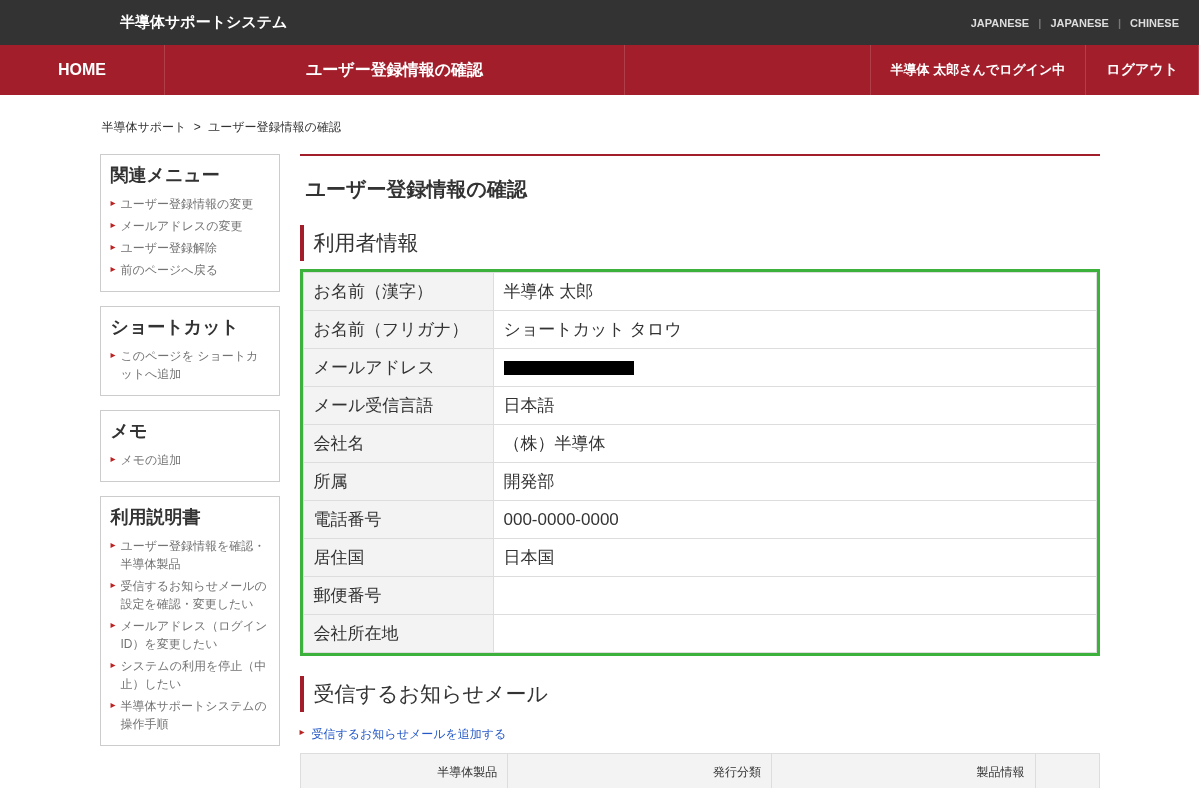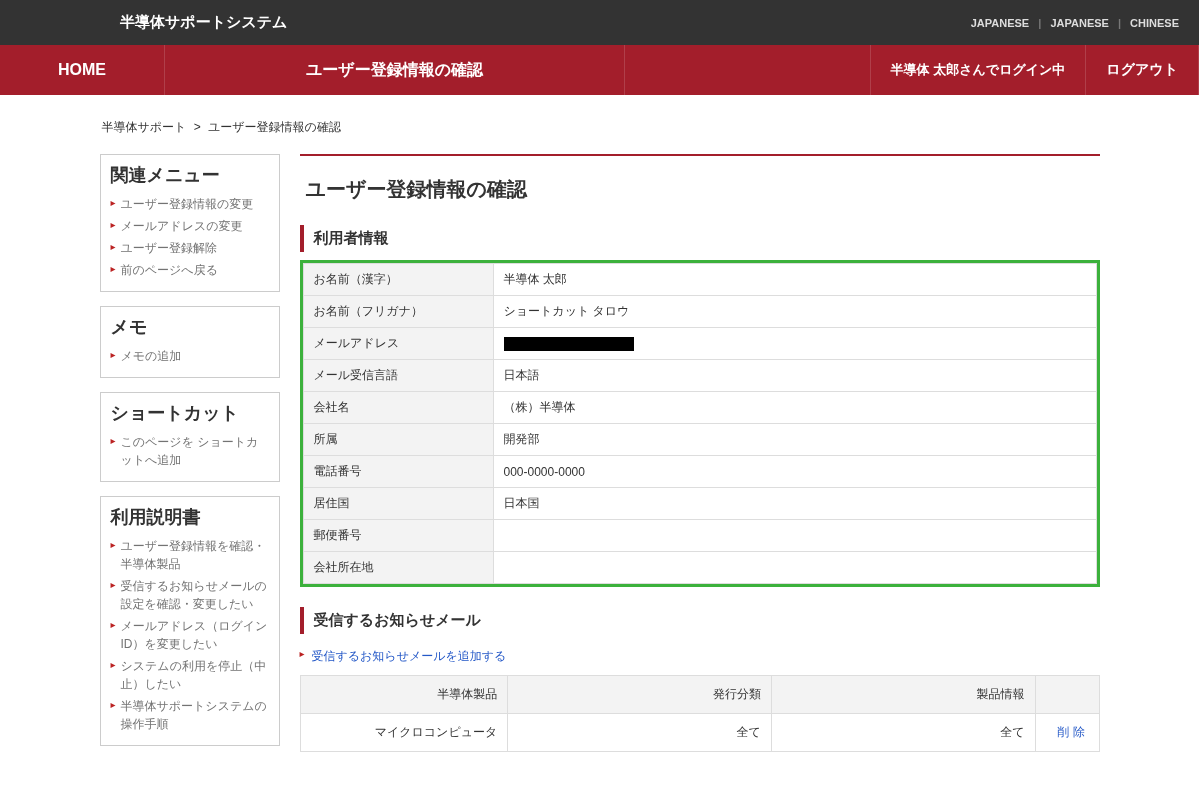--- a/index.html
+++ b/index.html
@@ -23,24 +23,24 @@
 .sidebar { width: 180px; flex-shrink: 0; }
 .box { border: 1px solid #ccc; margin-bottom: 14px; padding: 8px 10px 10px 10px; }
 .box-title { font-weight: bold; font-size: 18px; margin-bottom: 6px; }
 .box-list { list-style: none; }
 .box-list li { font-size: 12px; line-height: 1.5; padding: 2px 0 2px 10px; position: relative; }
 .box-list li::before { content: "▸"; color: #b22; position: absolute; left: 0; top: 2px; font-size: 10px; }
 .box-list a { color: #737373; text-decoration: none; }
 .main { flex: 1; }
 .main-divider { height: 2px; background: #a31e2b; margin-bottom: 20px; }
 .page-title { font-size: 20px; font-weight: bold; margin-bottom: 22px; padding-left: 6px; }
-.section-header { border-left: 4px solid #a31e2b; padding: 4px 0 4px 10px; font-size: 15px; font-weight: bold; margin-bottom: 8px; }
+.section-header { border-left: 4px solid #a31e2b; padding: 4px 0 4px 10px; font-size: 21px; font-weight: normal; margin-bottom: 8px; }
 .info-table-wrap { border: 3px solid #3cb13c; margin-bottom: 20px; }
 .info-table { width: 100%; border-collapse: collapse; }
-.info-table th, .info-table td { border: 1px solid #ddd; padding: 7px 10px; font-size: 12px; text-align: left; font-weight: normal; }
+.info-table th, .info-table td { border: 1px solid #ddd; padding: 7px 10px; font-size: 17px; text-align: left; font-weight: normal; }
 .info-table th { background: #f3f3f3; width: 190px; }
 .redacted { display: inline-block; background: #000; width: 130px; height: 14px; vertical-align: middle; }
 .add-link { font-size: 12px; padding: 6px 0 10px 12px; position: relative; }
 .add-link::before { content: "▸"; color: #b22; position: absolute; left: 0; top: 6px; font-size: 10px; }
 .add-link a { color: #2458c7; text-decoration: none; }
 .mail-table { width: 100%; border-collapse: collapse; }
 .mail-table th, .mail-table td { border: 1px solid #ddd; padding: 10px 10px; font-size: 12px; text-align: right; font-weight: normal; }
 .mail-table th { background: #f3f3f3; }
 .mail-table td.action a { color: #2458c7; text-decoration: none; letter-spacing: 0.3em; }
 </style>
@@ -80,30 +80,30 @@
         <div class="box-title">関連メニュー</div>
         <ul class="box-list">
           <li><a>ユーザー登録情報の変更</a></li>
           <li><a>メールアドレスの変更</a></li>
           <li><a>ユーザー登録解除</a></li>
           <li><a>前のページへ戻る</a></li>
         </ul>
       </div>
 
       <div class="box">
-        <div class="box-title">メモ</div>
+        <div class="box-title">ショートカット</div>
         <ul class="box-list">
-          <li><a>メモの追加</a></li>
+          <li><a>このページを ショートカットへ追加</a></li>
         </ul>
       </div>
 
       <div class="box">
-        <div class="box-title">ショートカット</div>
+        <div class="box-title">メモ</div>
         <ul class="box-list">
-          <li><a>このページを ショートカットへ追加</a></li>
+          <li><a>メモの追加</a></li>
         </ul>
       </div>
 
       <div class="box">
         <div class="box-title">利用説明書</div>
         <ul class="box-list">
           <li><a>ユーザー登録情報を確認・半導体製品</a></li>
           <li><a>受信するお知らせメールの設定を確認・変更したい</a></li>
           <li><a>メールアドレス（ログインID）を変更したい</a></li>
           <li><a>システムの利用を停止（中止）したい</a></li>

